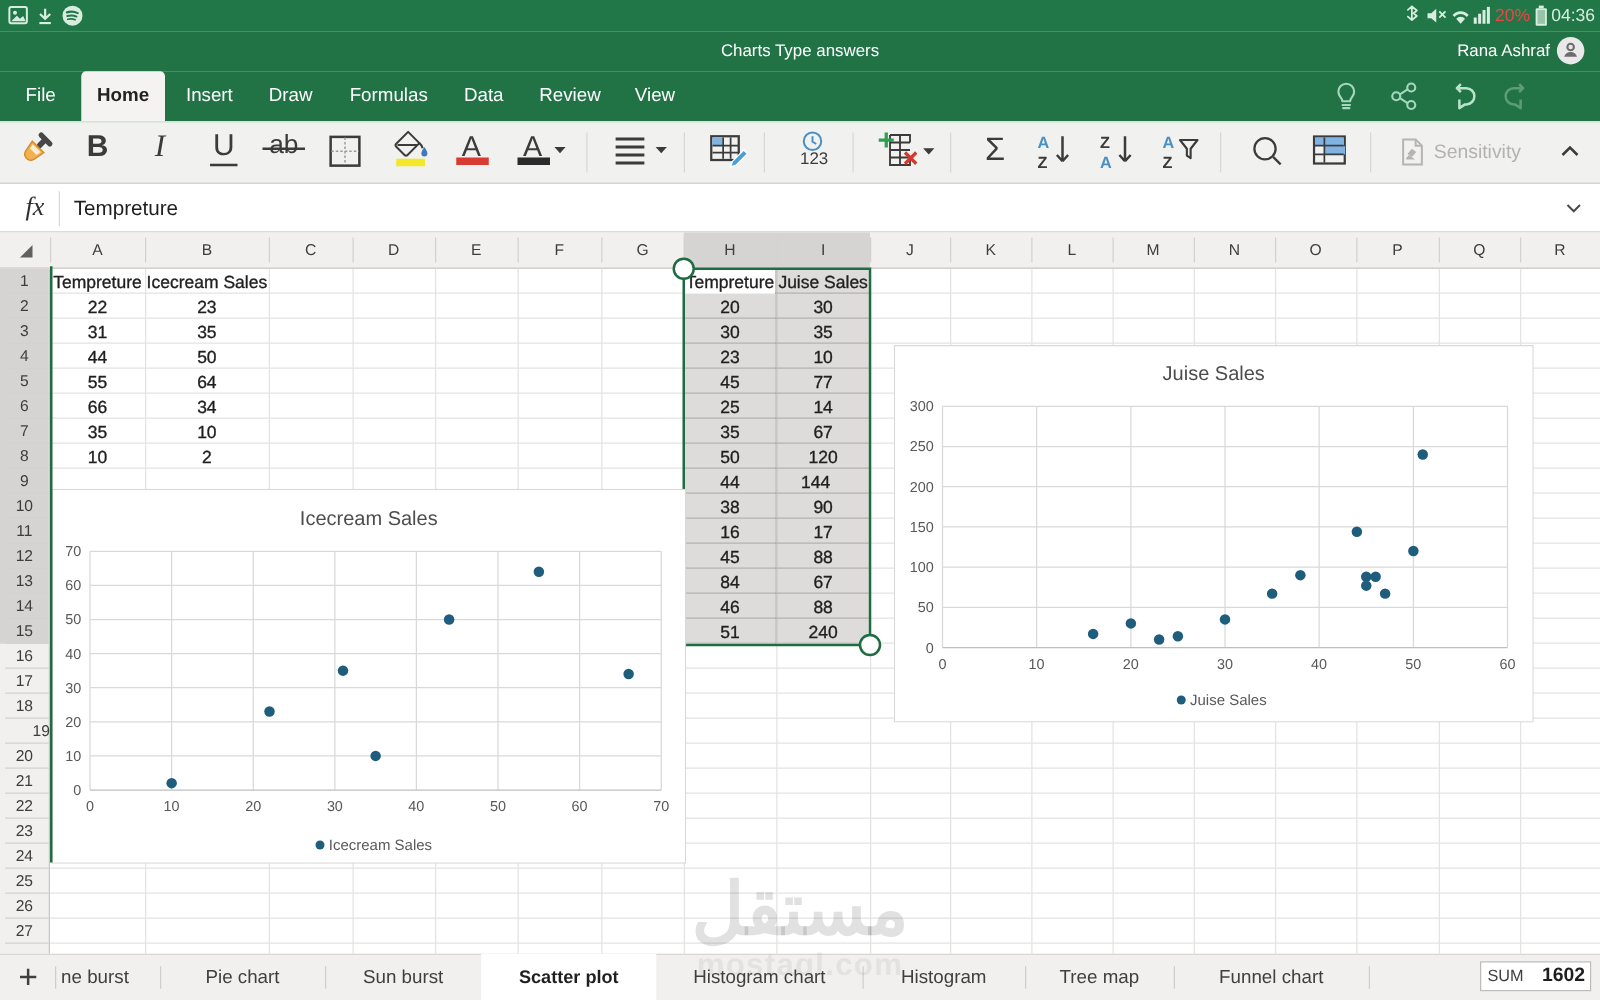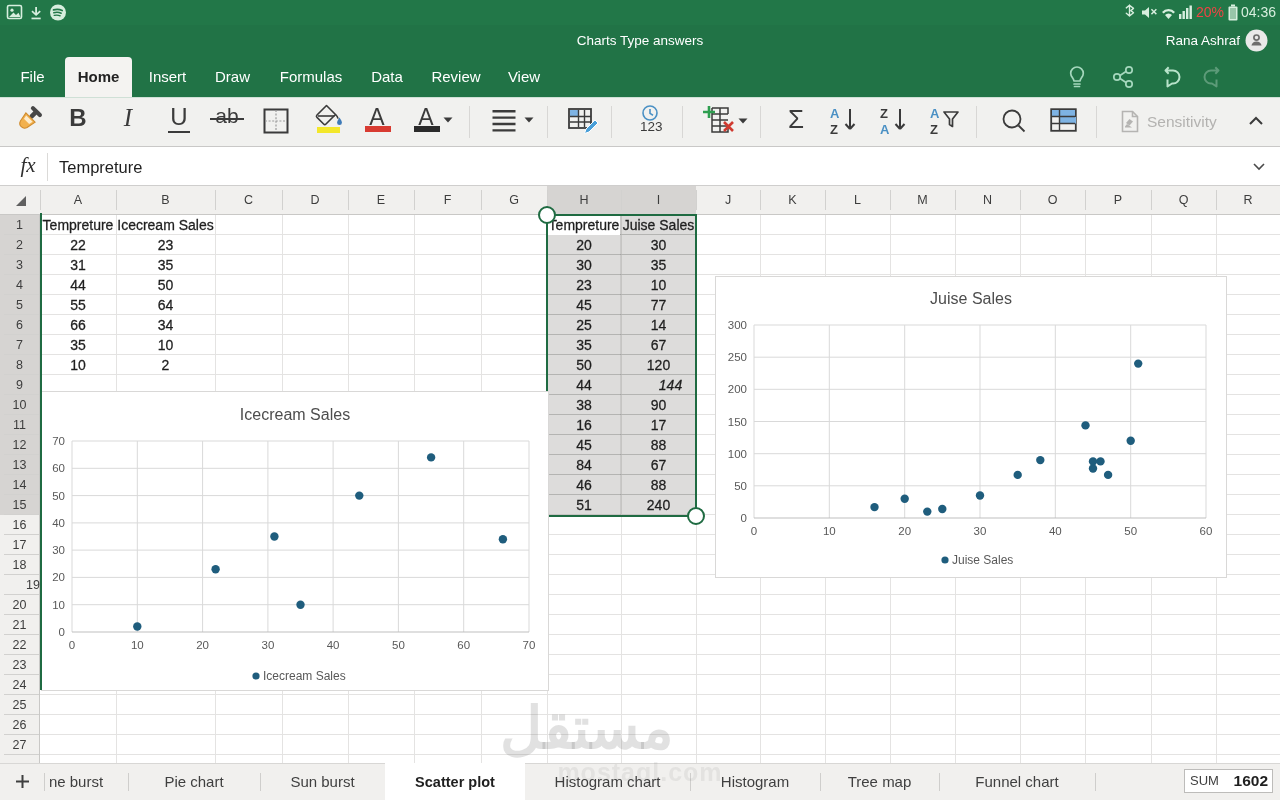--- a/index.html
+++ b/index.html
@@ -405,21 +405,21 @@
 <div class="cell" style="left:547px;top:455px;width:74px;">84</div>
 <div class="cell" style="left:547px;top:475px;width:74px;">46</div>
 <div class="cell" style="left:547px;top:495px;width:74px;">51</div>
 <div class="cell" style="left:621px;top:235px;width:75px;">30</div>
 <div class="cell" style="left:621px;top:255px;width:75px;">35</div>
 <div class="cell" style="left:621px;top:275px;width:75px;">10</div>
 <div class="cell" style="left:621px;top:295px;width:75px;">77</div>
 <div class="cell" style="left:621px;top:315px;width:75px;">14</div>
 <div class="cell" style="left:621px;top:335px;width:75px;">67</div>
 <div class="cell" style="left:621px;top:355px;width:75px;">120</div>
-<div class="cell" style="left:633px;top:375px;width:75px;font-style:italic;">144</div>
+<div class="cell" style="left:615px;top:375px;width:75px;">144</div>
 <div class="cell" style="left:621px;top:395px;width:75px;">90</div>
 <div class="cell" style="left:621px;top:415px;width:75px;">17</div>
 <div class="cell" style="left:621px;top:435px;width:75px;">88</div>
 <div class="cell" style="left:621px;top:455px;width:75px;">67</div>
 <div class="cell" style="left:621px;top:475px;width:75px;">88</div>
 <div class="cell" style="left:621px;top:495px;width:75px;">240</div>
 <div class="abs" style="left:546px;top:213.5px;width:151px;height:303px;border:2px solid #1f6b42;"></div>
 <svg class="abs" style="left:41px;top:391px" width="508" height="300" viewBox="0 0 508 300">
     <rect x="0.5" y="0.5" width="507" height="299" fill="#fff" stroke="#d9d8d7"></rect>
     <text x="254.0" y="29" font-size="16" fill="#4d4d4d" text-anchor="middle" font-family="Liberation Sans">Icecream Sales</text>
@@ -509,21 +509,21 @@
     <circle cx="378.0" cy="185.4" r="4.2" fill="#1f5d7d"></circle>
     <circle cx="393.1" cy="198.9" r="4.2" fill="#1f5d7d"></circle>
     <circle cx="385.5" cy="185.4" r="4.2" fill="#1f5d7d"></circle>
     <circle cx="423.2" cy="87.6" r="4.2" fill="#1f5d7d"></circle>
     <circle cx="230" cy="284" r="3.6" fill="#1f5d7d"></circle>
     <text x="237" y="288" font-size="12" fill="#595959" font-family="Liberation Sans">Juise Sales</text>
   </svg>
 <div class="abs" style="left:40px;top:213px;width:2.2px;height:477px;background:#1f6b42;"></div>
 <div class="abs" style="left:538px;top:205.5px;width:18px;height:18px;border-radius:50%;background:#fff;border:2.2px solid #1f6b42;box-sizing:border-box;"></div>
 <div class="abs" style="left:687px;top:506.5px;width:18px;height:18px;border-radius:50%;background:#fff;border:2.2px solid #1f6b42;box-sizing:border-box;"></div>
-<div class="abs" style="left:500px;top:697px;width:280px;height:62px;font-size:58px;font-weight:700;color:rgba(90,90,90,0.18);line-height:62px;">مستقل</div>
+<div class="abs" style="left:500px;top:697px;width:280px;height:62px;text-align:center;font-size:58px;font-weight:700;color:rgba(90,90,90,0.18);line-height:62px;">مستقل</div>
 <div class="abs" style="left:500px;top:758px;width:280px;height:28px;text-align:center;font-size:25px;font-weight:700;letter-spacing:1px;color:rgba(90,90,90,0.09);line-height:28px;z-index:15;">mostaql.com</div>
 <div class="abs tabbar"></div>
 <svg class="abs" style="left:15px;top:774px;z-index:6" width="15" height="15" viewBox="0 0 15 15">
 <path d="M7.5 1 v13 M1 7.5 h13" stroke="#3f3f3f" stroke-width="2"></path>
   </svg>
 <div class="sheettab" style="left:44px;width:64px;z-index:6;">ne burst</div>
 <div class="sheettab" style="left:128px;width:132px;z-index:6;">Pie chart</div>
 <div class="sheettab" style="left:260px;width:125px;z-index:6;">Sun burst</div>
 <div class="sheettab" style="left:525px;width:165px;z-index:6;">Histogram chart</div>
 <div class="sheettab" style="left:690px;width:130px;z-index:6;">Histogram</div>

